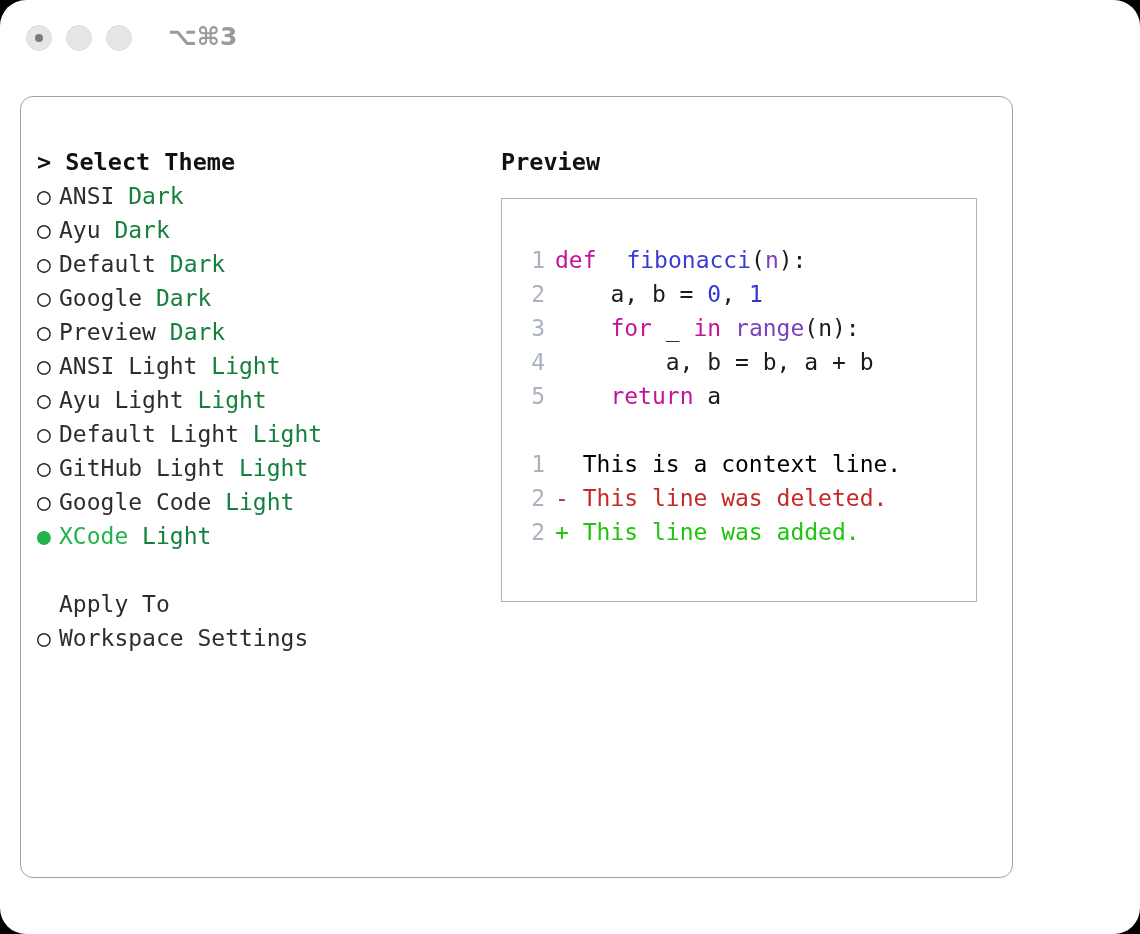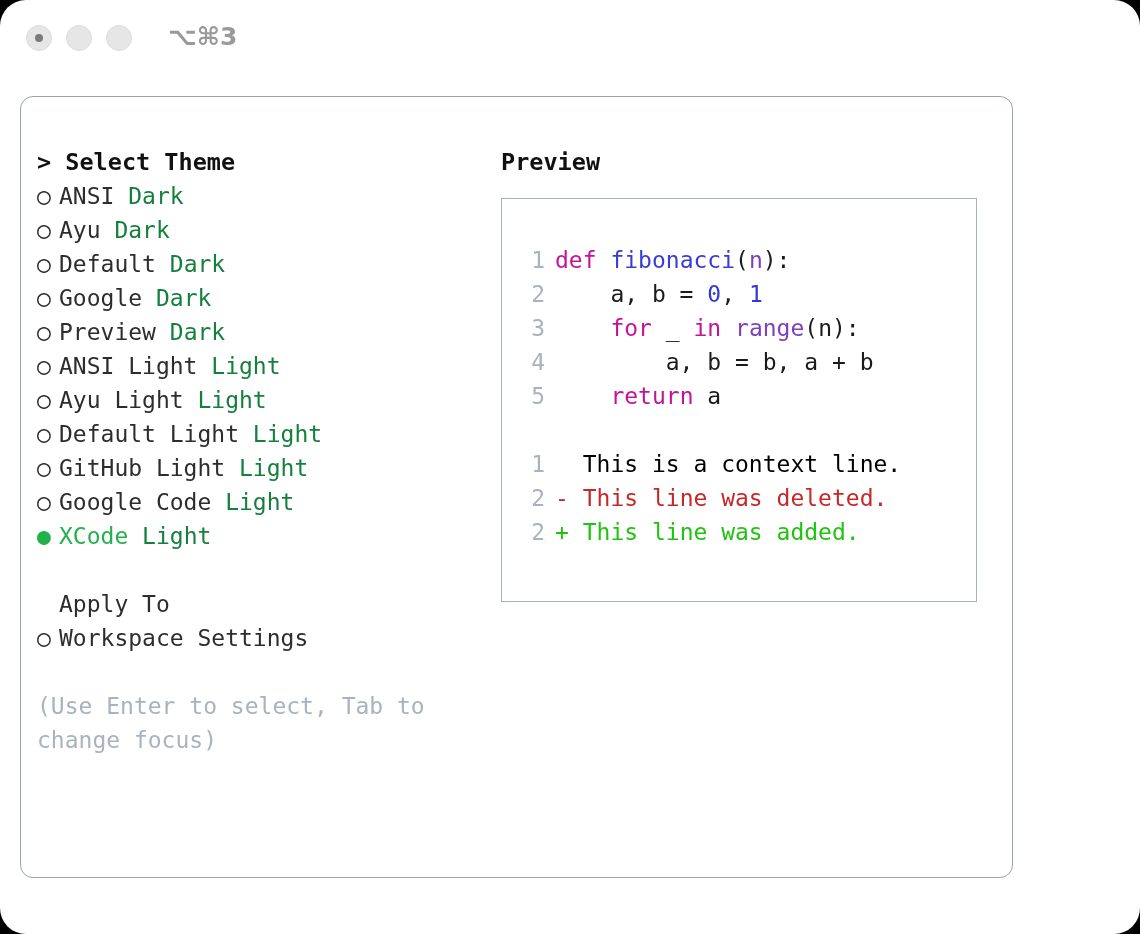--- a/index.html
+++ b/index.html
@@ -154,21 +154,21 @@
   }
   .code-line { height: 34px; }
   .ln {
     display: inline-block;
     width: 26px;
     text-align: right;
     color: #a9b2be;
     margin-right: 10px;
   }
   .kw   { color: #c2139a; }
-  .fn   { color: #3a3ad6; }
+  .fn   { color: #3a3ad6; margin-left: 16px; }
   .param{ color: #7b3fbf; }
   .num  { color: #2f38d6; }
   .builtin { color: #7b3fbf; }
   .plain { color: #1b1b1b; }
 
   .diff-area {
     position: absolute;
     left: 17px;
     top: 248px;
     font-size: 23px;
@@ -208,21 +208,20 @@
           <div class="row"><span class="marker">○</span><span class="name">Google Code</span><span class="variant"> Light</span></div>
           <div class="row"><span class="marker sel">●</span><span class="name sel">XCode</span><span class="variant"> Light</span></div>
         </div>
 
       <div class="section-gap"></div>
       <div class="apply-title">Apply To</div>
       <div id="apply-list">
           <div class="row"><span class="marker">○</span><span class="name">Workspace Settings</span></div>
         </div>
 
-      <div class="hint">(Use Enter to select, Tab to change focus)</div>
     </div>
 
     <div class="right-col">
       <div class="preview-title">Preview</div>
       <div class="preview-box">
         <div class="code-area" id="code-area"><div class="code-line"><span class="ln">1</span><span class="kw">def </span><span class="fn">fibonacci</span><span class="plain">(</span><span class="param">n</span><span class="plain">):</span></div><div class="code-line"><span class="ln">2</span><span class="plain">    a, b = </span><span class="num">0</span><span class="plain">, </span><span class="num">1</span></div><div class="code-line"><span class="ln">3</span><span class="plain">    </span><span class="kw">for</span><span class="plain"> _ </span><span class="kw">in</span><span class="plain"> </span><span class="builtin">range</span><span class="plain">(n):</span></div><div class="code-line"><span class="ln">4</span><span class="plain">        a, b = b, a + b</span></div><div class="code-line"><span class="ln">5</span><span class="plain">    </span><span class="kw">return</span><span class="plain"> a</span></div></div>
         <div class="diff-area" id="diff-area"><div class="code-line"><span class="ln">1</span><span class="diff-ctx">  </span><span class="diff-ctx">This is a context line.</span></div><div class="code-line"><span class="ln">2</span><span class="diff-del">- </span><span class="diff-del">This line was deleted.</span></div><div class="code-line"><span class="ln">2</span><span class="diff-add">+ </span><span class="diff-add">This line was added.</span></div></div>
       </div>
     </div>
 

